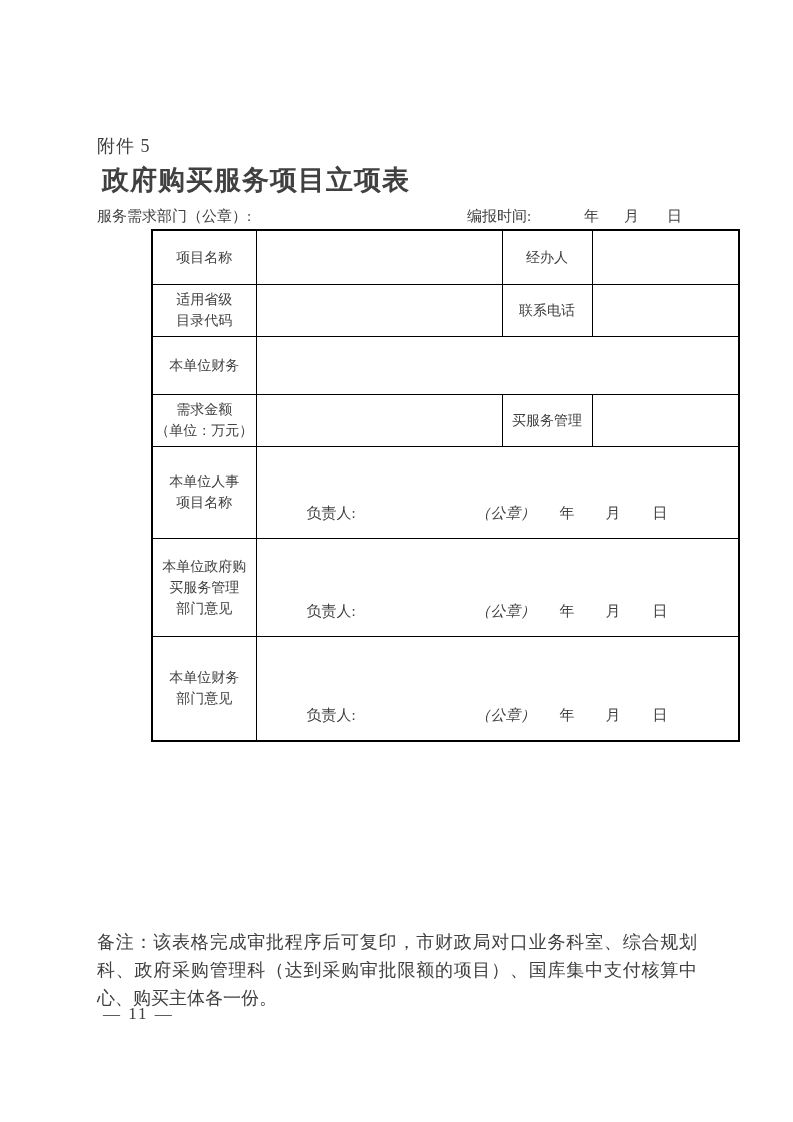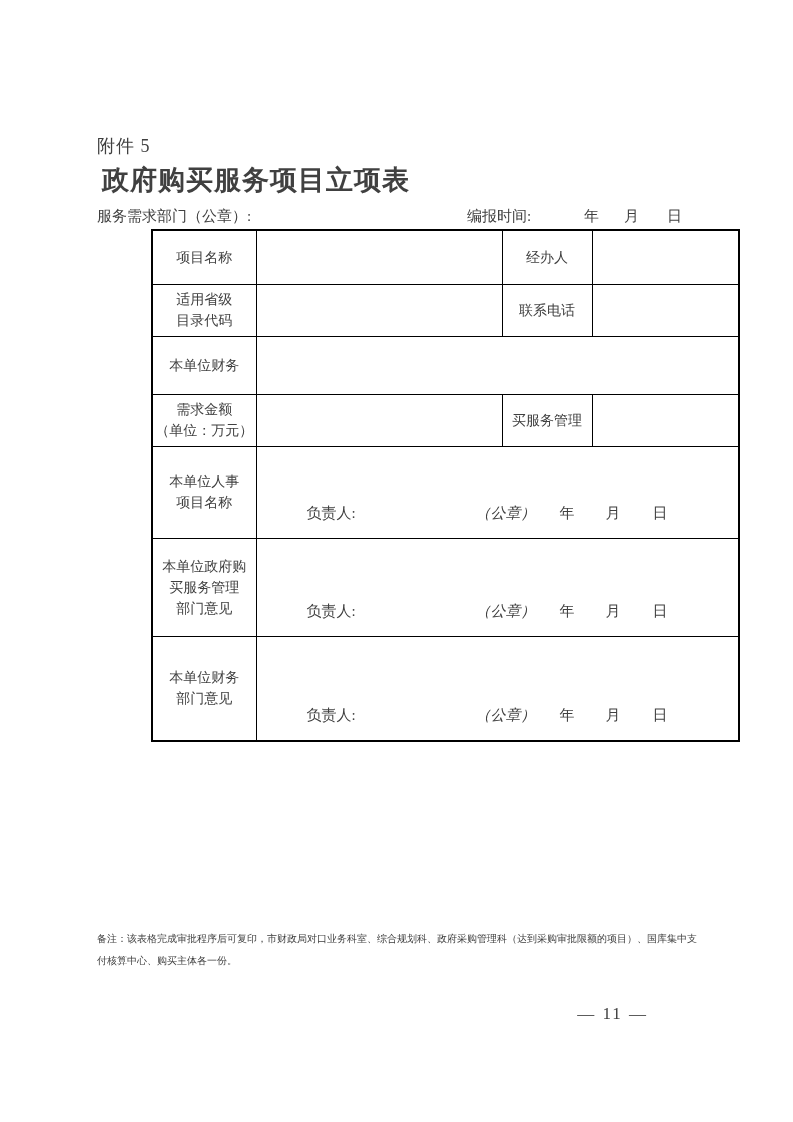--- a/index.html
+++ b/index.html
@@ -53,26 +53,26 @@
   td.sign { position:relative; padding:0; }
   td.sign span { position:absolute; bottom:15px; font-size:15px; white-space:nowrap; }
   .s-resp { left:50px;  }
   .s-seal { left:219px;font-style:italic; }
   .s-y    { left:303px; }
   .s-m    { left:349px; }
   .s-d    { left:396px; }
 
   .note {
     position:absolute; left:97px; top:928px; width:600px;
-    font-size:10px; line-height:22px;
+    font-size:18px; line-height:28px;
     text-align:justify;
   }
   .pagenum {
     position:absolute; left:103px; top:1004px; width:587px;
-    text-align:right; padding-right:42px;
+    text-align:left; padding-right:42px;
     font-size:17px; letter-spacing:2px; white-space:nowrap;
   }
 </style>
 </head>
 <body>
 
 <div class="page">
 
   <div class="attachment">附件 5</div>
 

